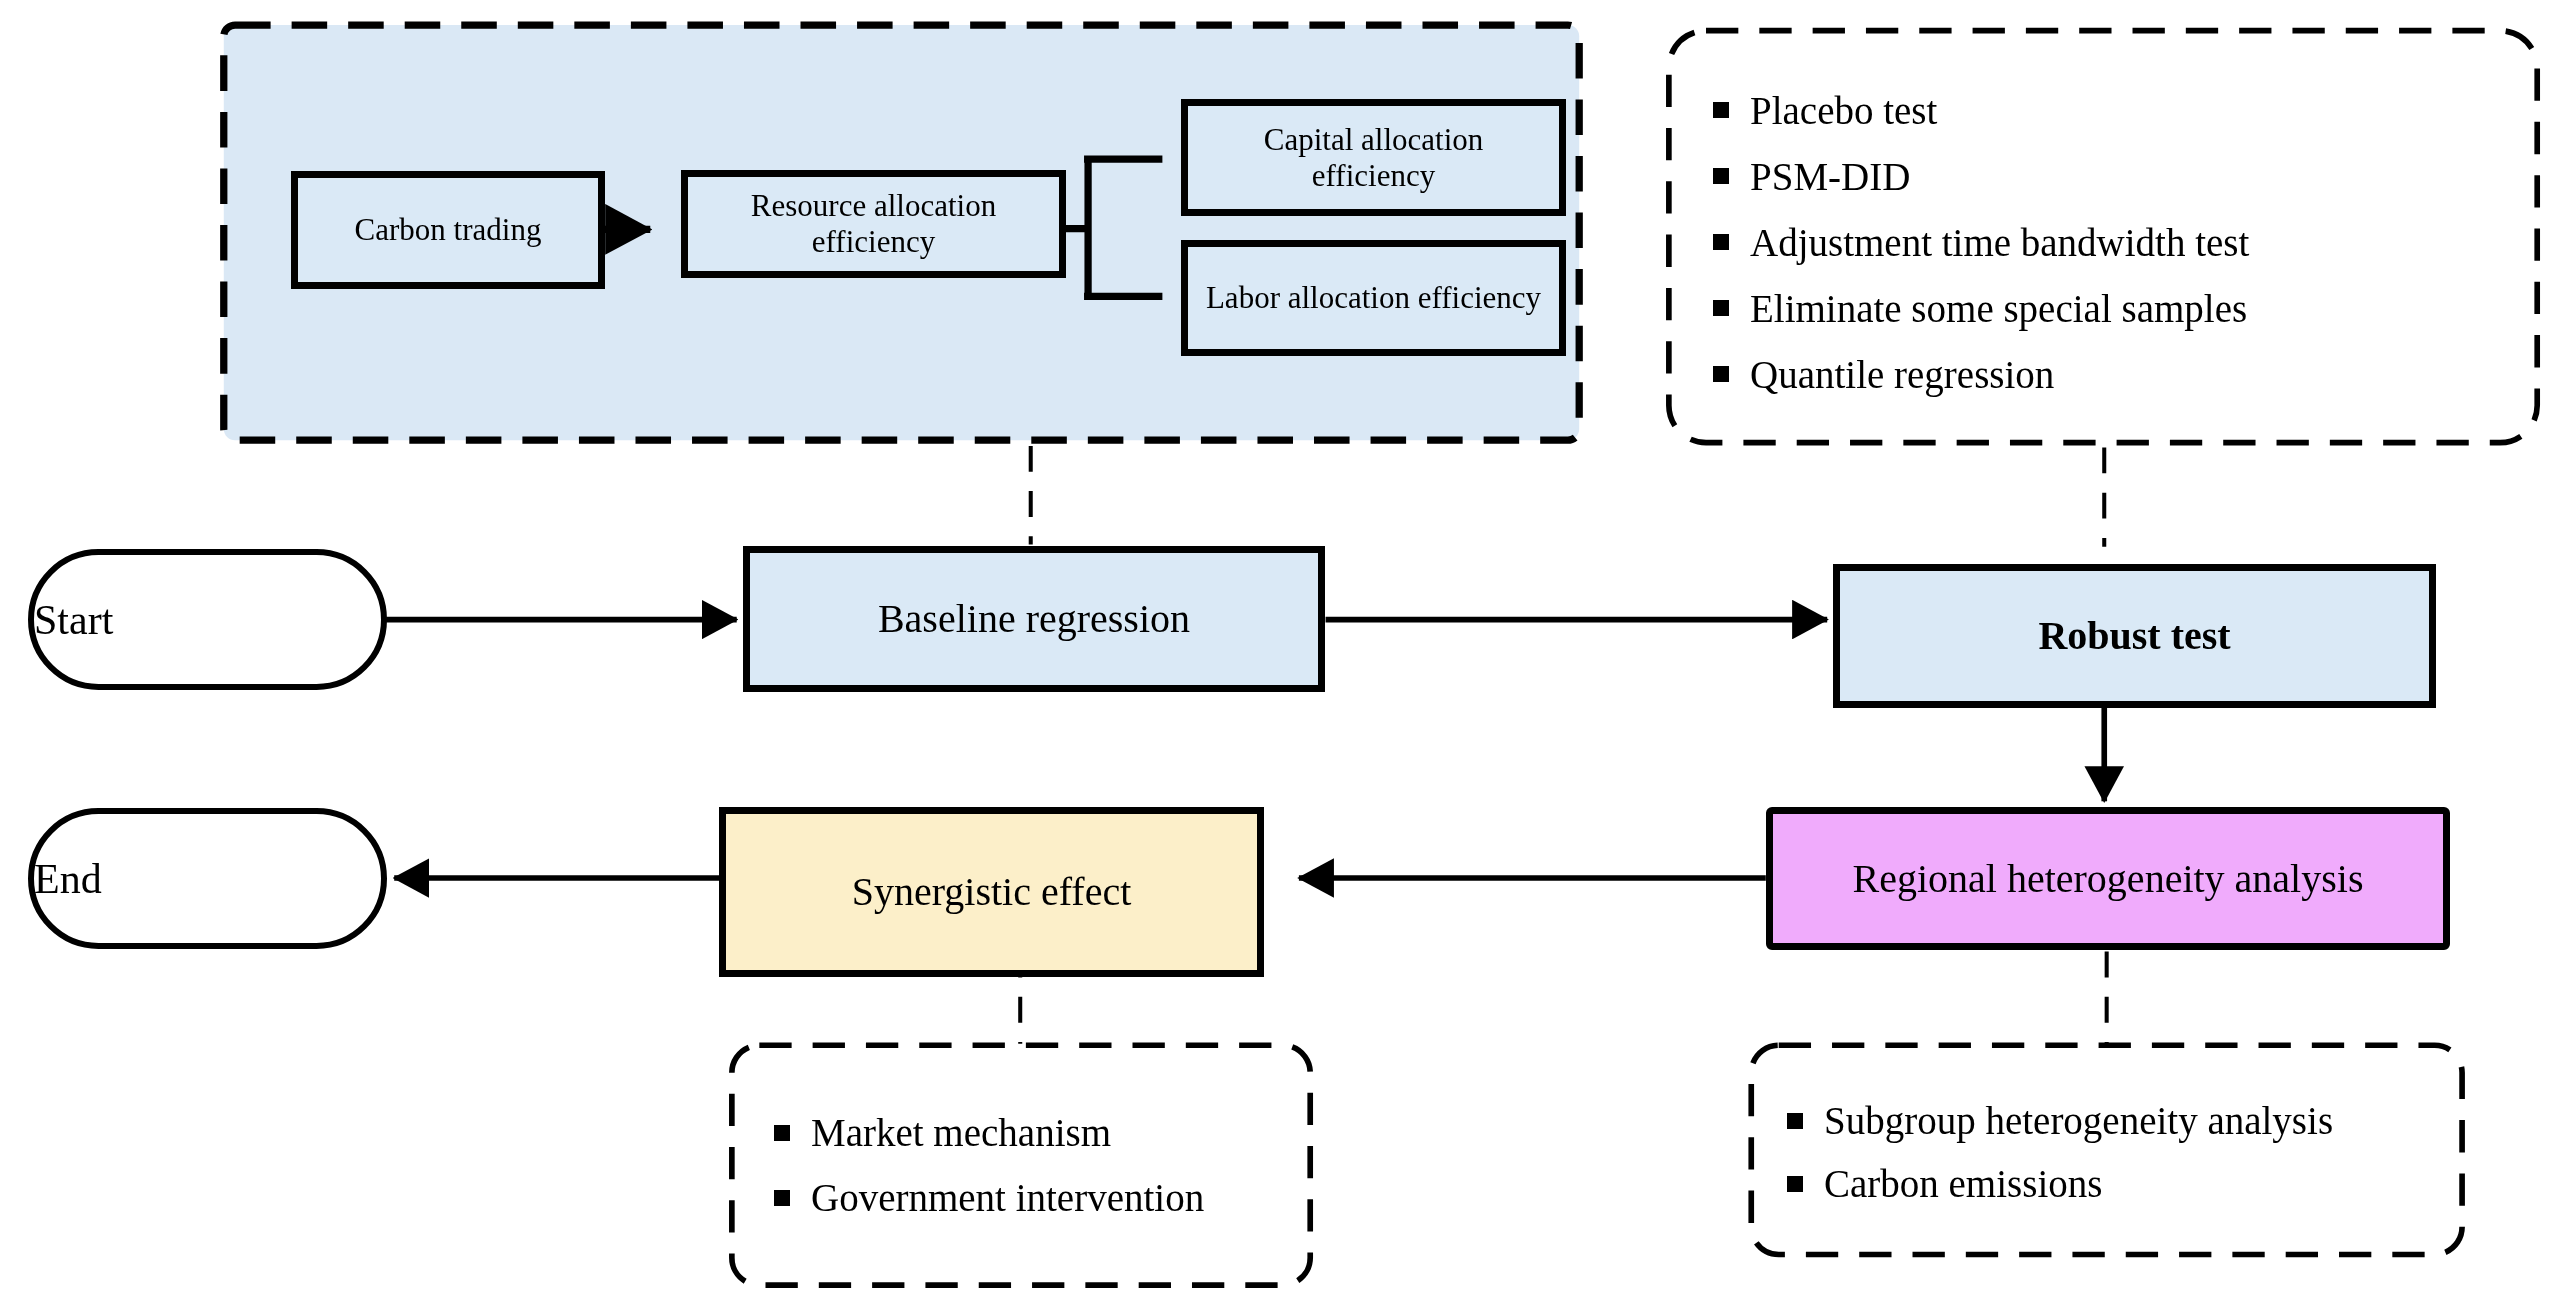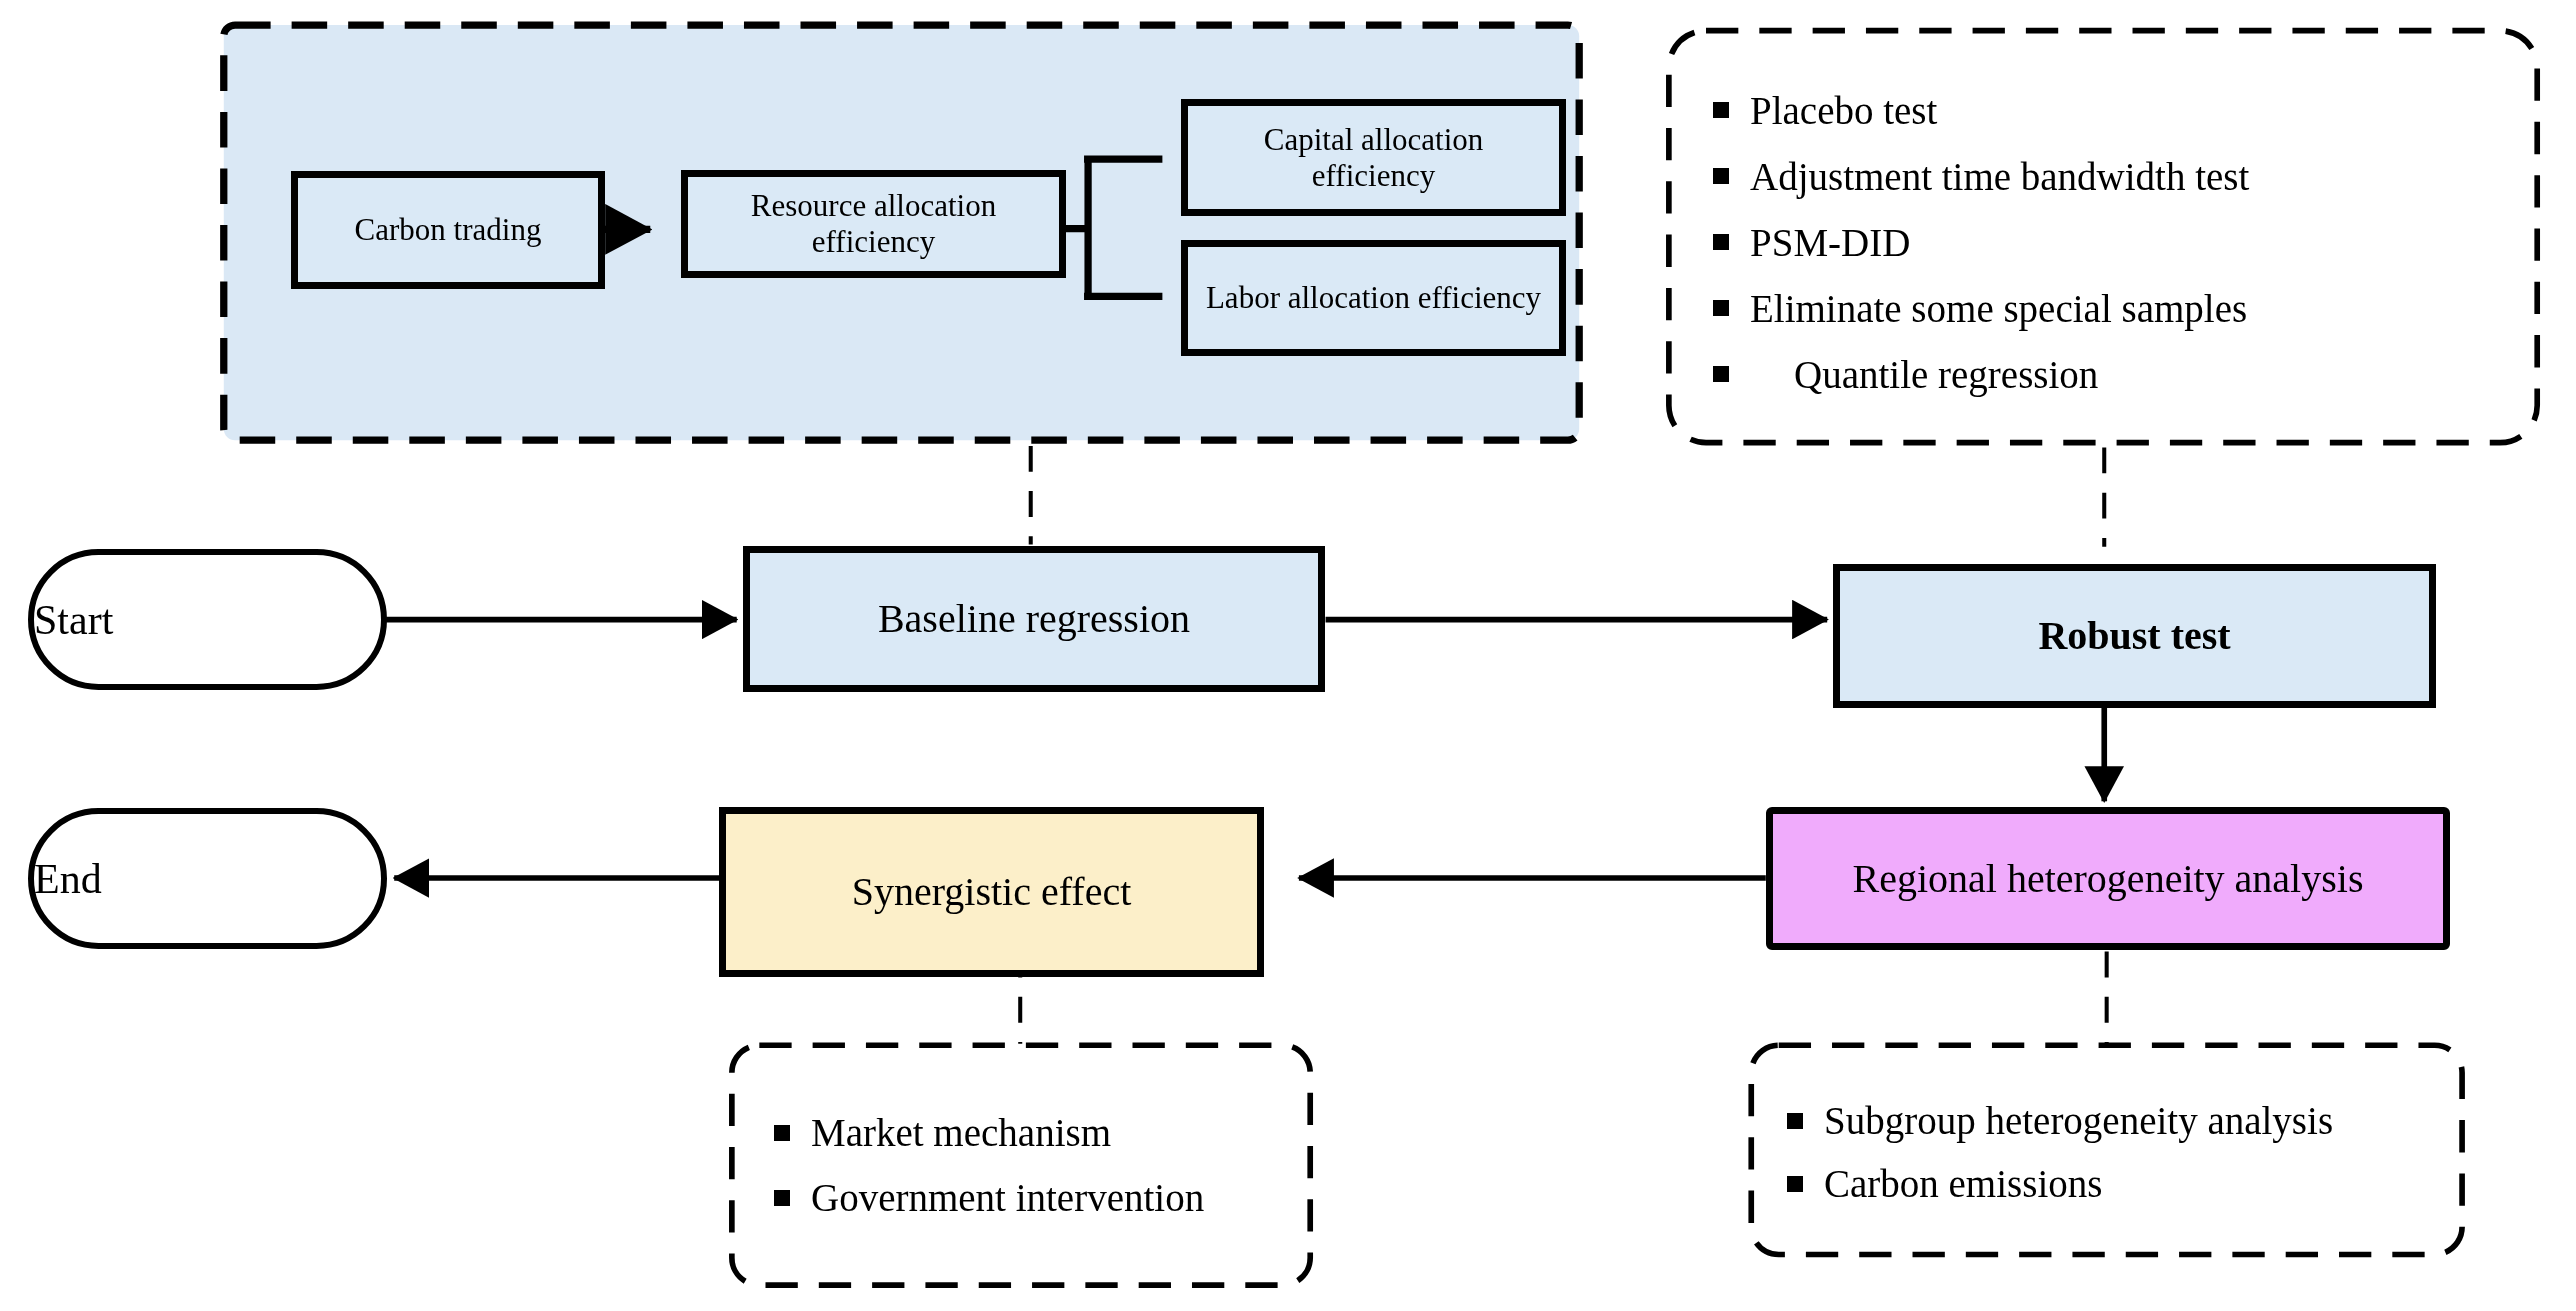--- a/index.html
+++ b/index.html
@@ -76,31 +76,31 @@
   </div>
 
   <div class="panel-content" style="left:1669px;top:37px;width:868px;height:412px;padding:40px 16px 0 44px;">
     <ul class="bullet-list">
       <li style="height:66px;">
         <span class="sq"></span>
         <span>Placebo test</span>
       </li>
       <li style="height:66px;">
         <span class="sq"></span>
-        <span>Adjustment time bandwidth test</span>
+        <span>PSM-DID</span>
       </li>
       <li style="height:66px;">
         <span class="sq"></span>
-        <span>PSM-DID</span>
+        <span>Adjustment time bandwidth test</span>
       </li>
       <li style="height:66px;">
         <span class="sq"></span>
         <span>Eliminate some special samples</span>
       </li>
-      <li style="height:66px;gap:44px;">
+      <li style="height:66px;">
         <span class="sq"></span>
         <span>Quantile regression</span>
       </li>
     </ul>
   </div>
 
   <div class="terminator fs-term" style="left:28px;top:549px;width:359px;height:141px;">
     <span>Start</span>
   </div>
   <div class="node node-blue fs-main" style="left:743px;top:546px;width:582px;height:146px;">

